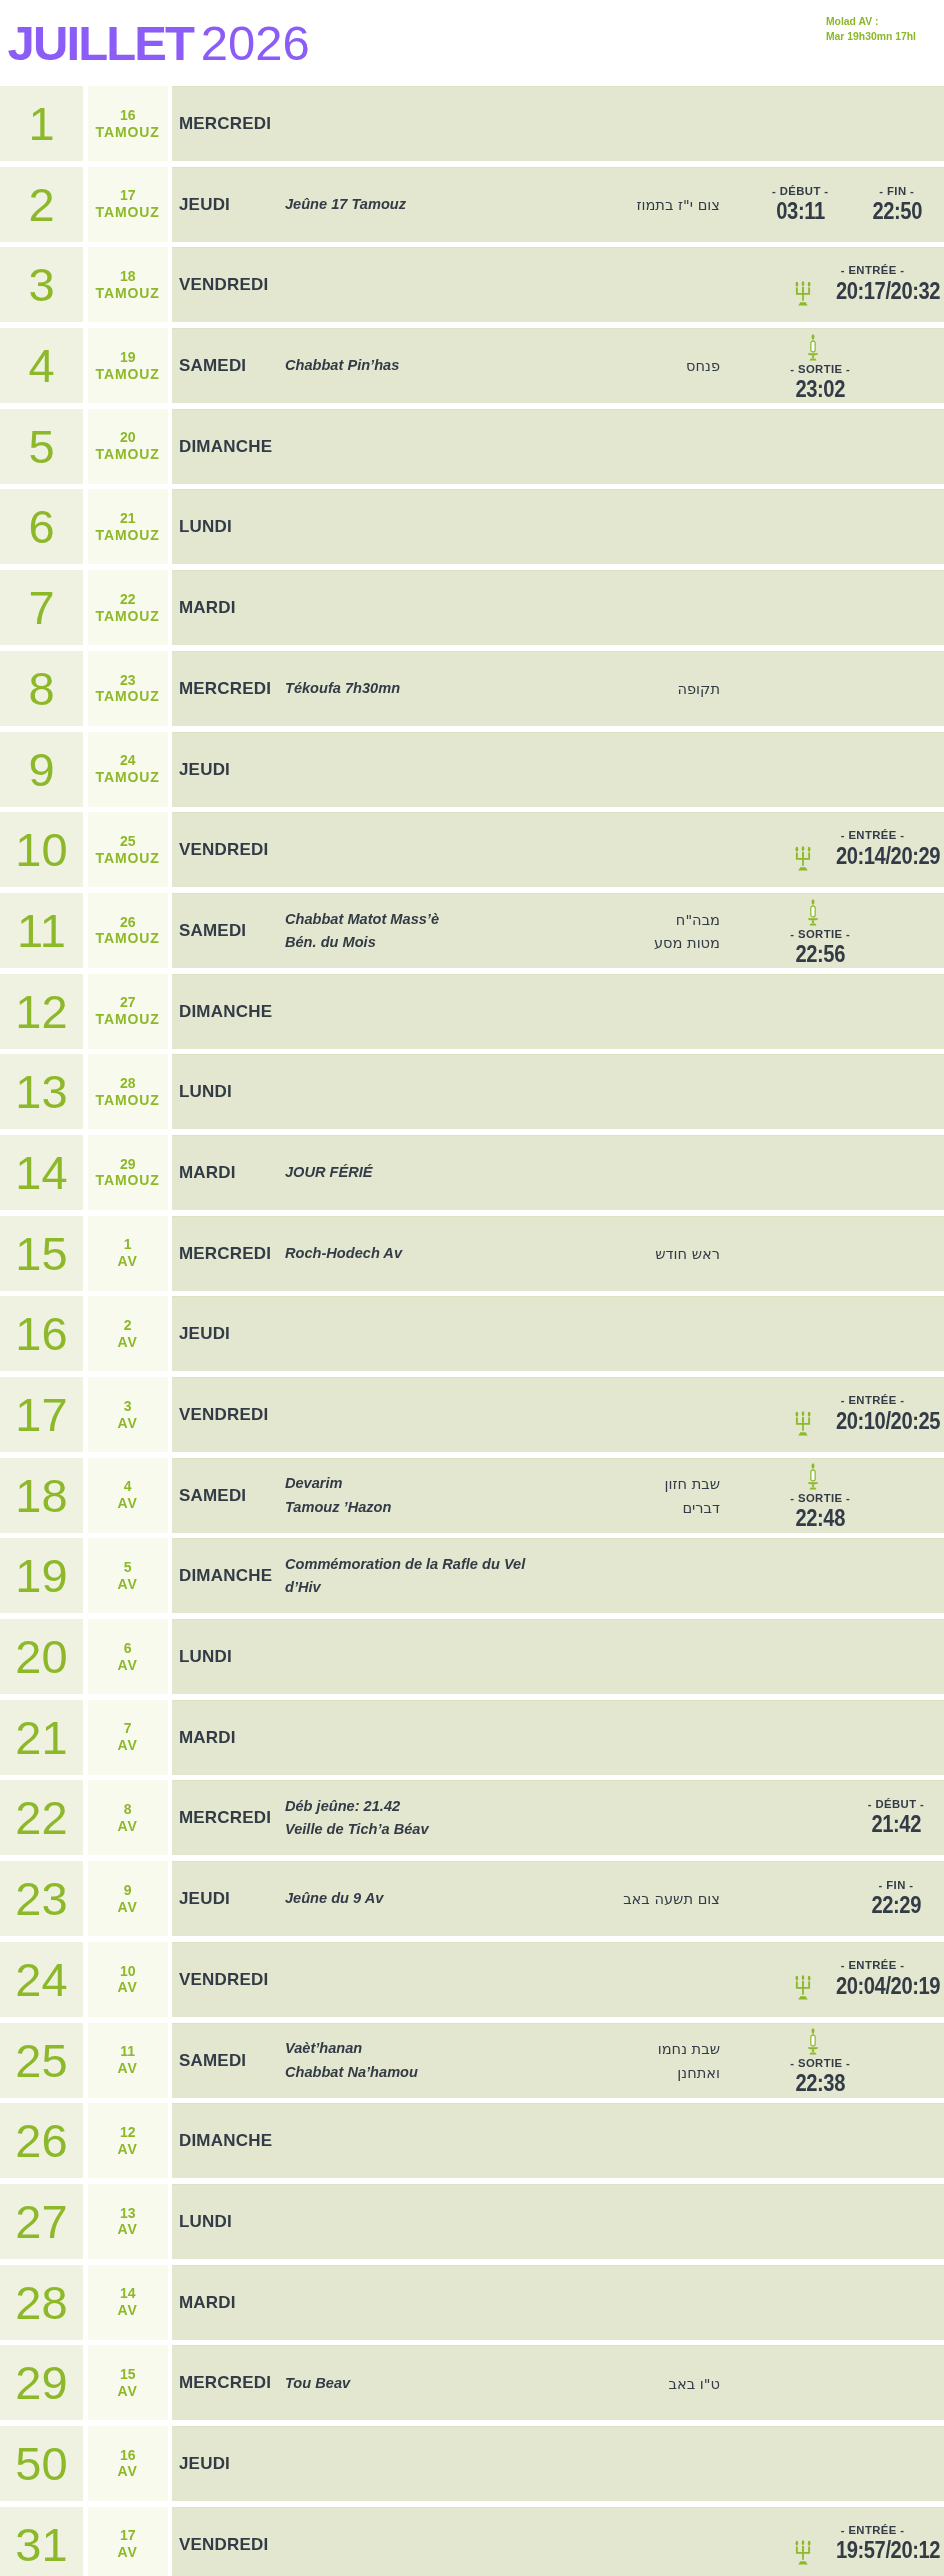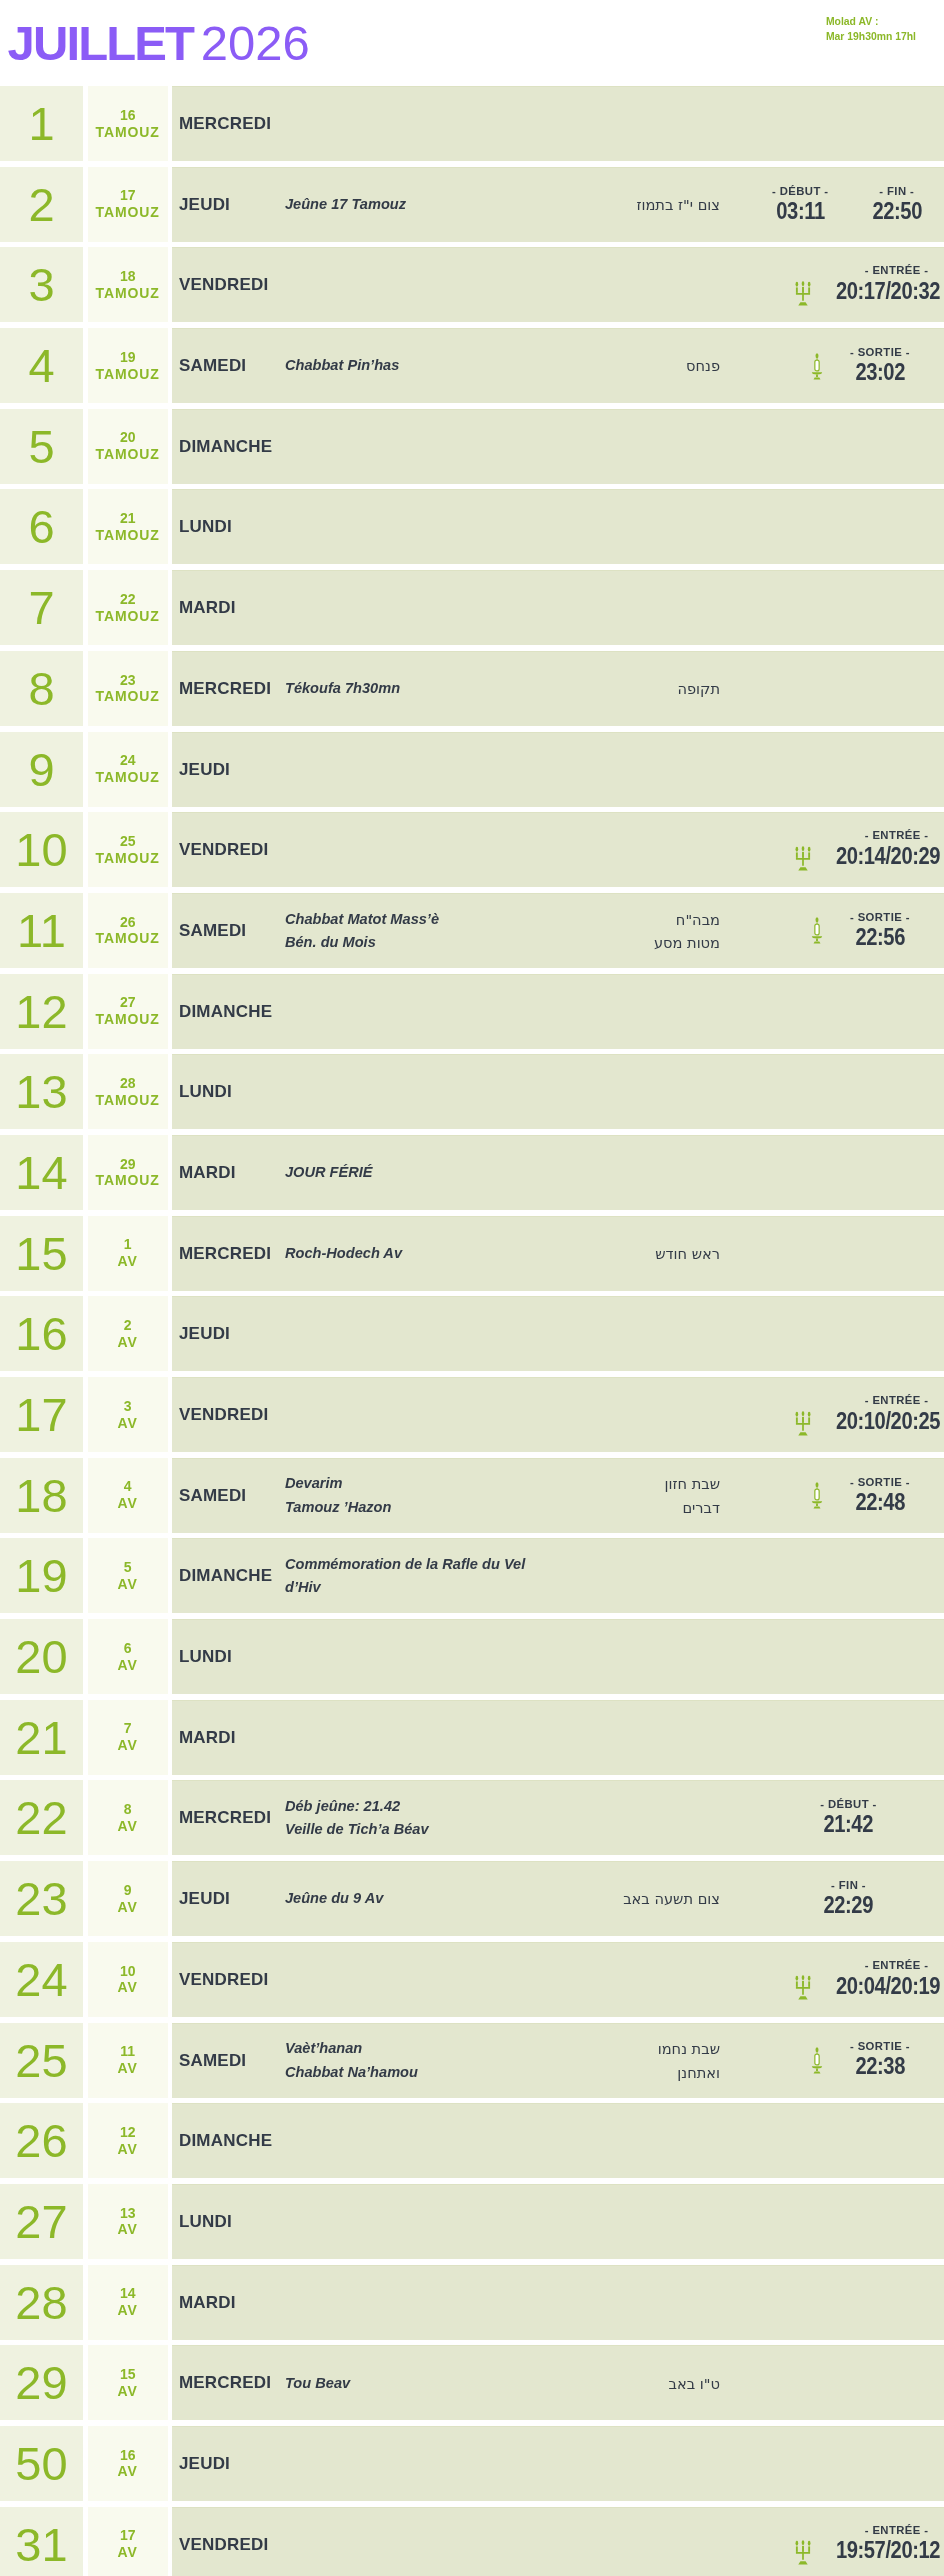--- a/index.html
+++ b/index.html
@@ -55,31 +55,31 @@
     font-size: 14.6px; color: #333b47; line-height: 1.6;
   }
 
   
   .rightzone { align-self: stretch; display: flex; align-items: center; }
 
   .tlabel { font-size: 11.3px; font-weight: 700; color: #333b47; letter-spacing: 0.4px; white-space: nowrap; }
   .ttime  { font-size: 24.6px; font-weight: 700; color: #333b47; letter-spacing: -0.5px; white-space: nowrap;
             display: inline-block; transform: scaleX(0.82); transform-origin: center; line-height: 1.15; }
 
-  .rz-df { justify-content: center; padding-left: 32px; }
+  .rz-df { justify-content: flex-end; padding-left: 32px; }
   .df-block { width: 98px; text-align: center; }
 
   .rz-entree { justify-content: flex-end; padding-right: 4.7px; }
   .entree-block { display: flex; flex-direction: column; align-items: flex-end; }
-  .entree-label { margin-right: 12px; }
+  .entree-label { margin-right: 36px; }
   .entree-row { display: flex; align-items: center; }
   .entree-row .ttime { transform-origin: right; }
   .entree-row svg { margin-right: 0px; margin-top: 4.7px; }
 
-  .rz-sortie { justify-content: flex-end; padding-right: 24.6px; }
+  .rz-sortie { justify-content: flex-end; padding-right: 24.6px; flex-direction: column; }
   .rz-sortie svg { margin-right: 15px; margin-top: 1.9px; }
   .sortie-block { text-align: center; min-width: 81px; }
 </style>
 </head>
 <body>
 
 <div class="header">
   <div class="title">
     <span class="month">JUILLET</span><span class="year">2026</span>
   </div>

